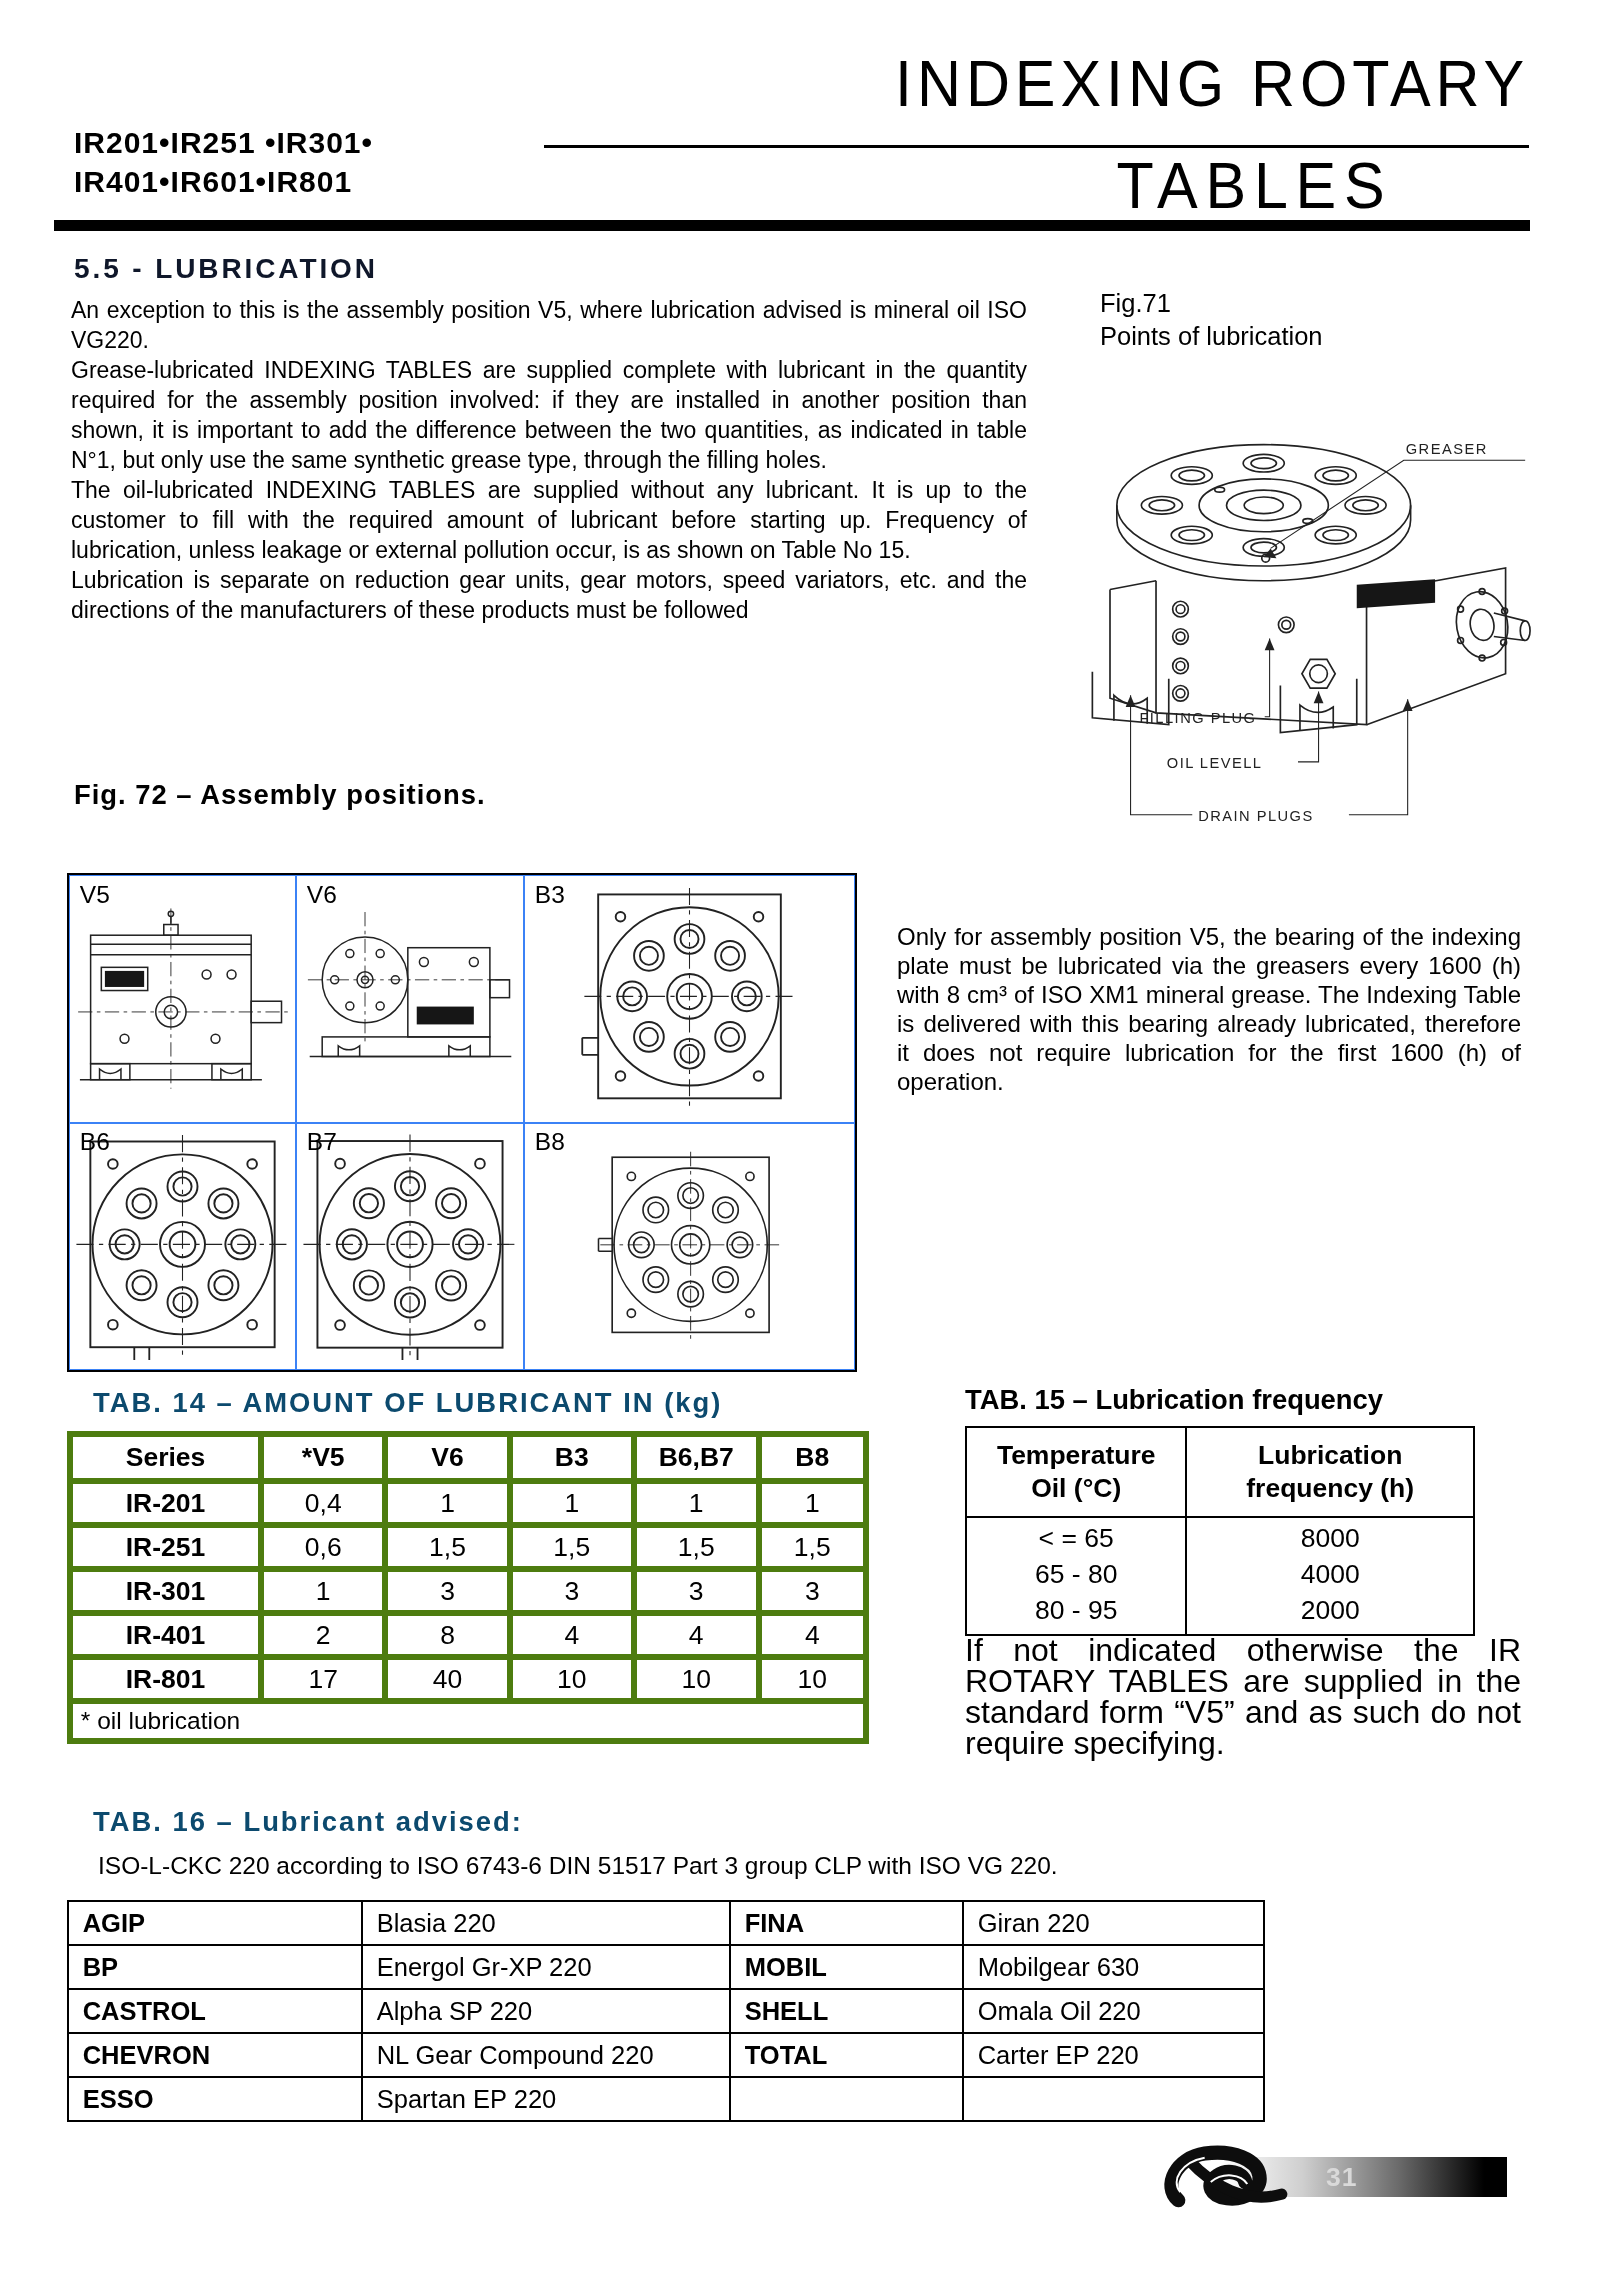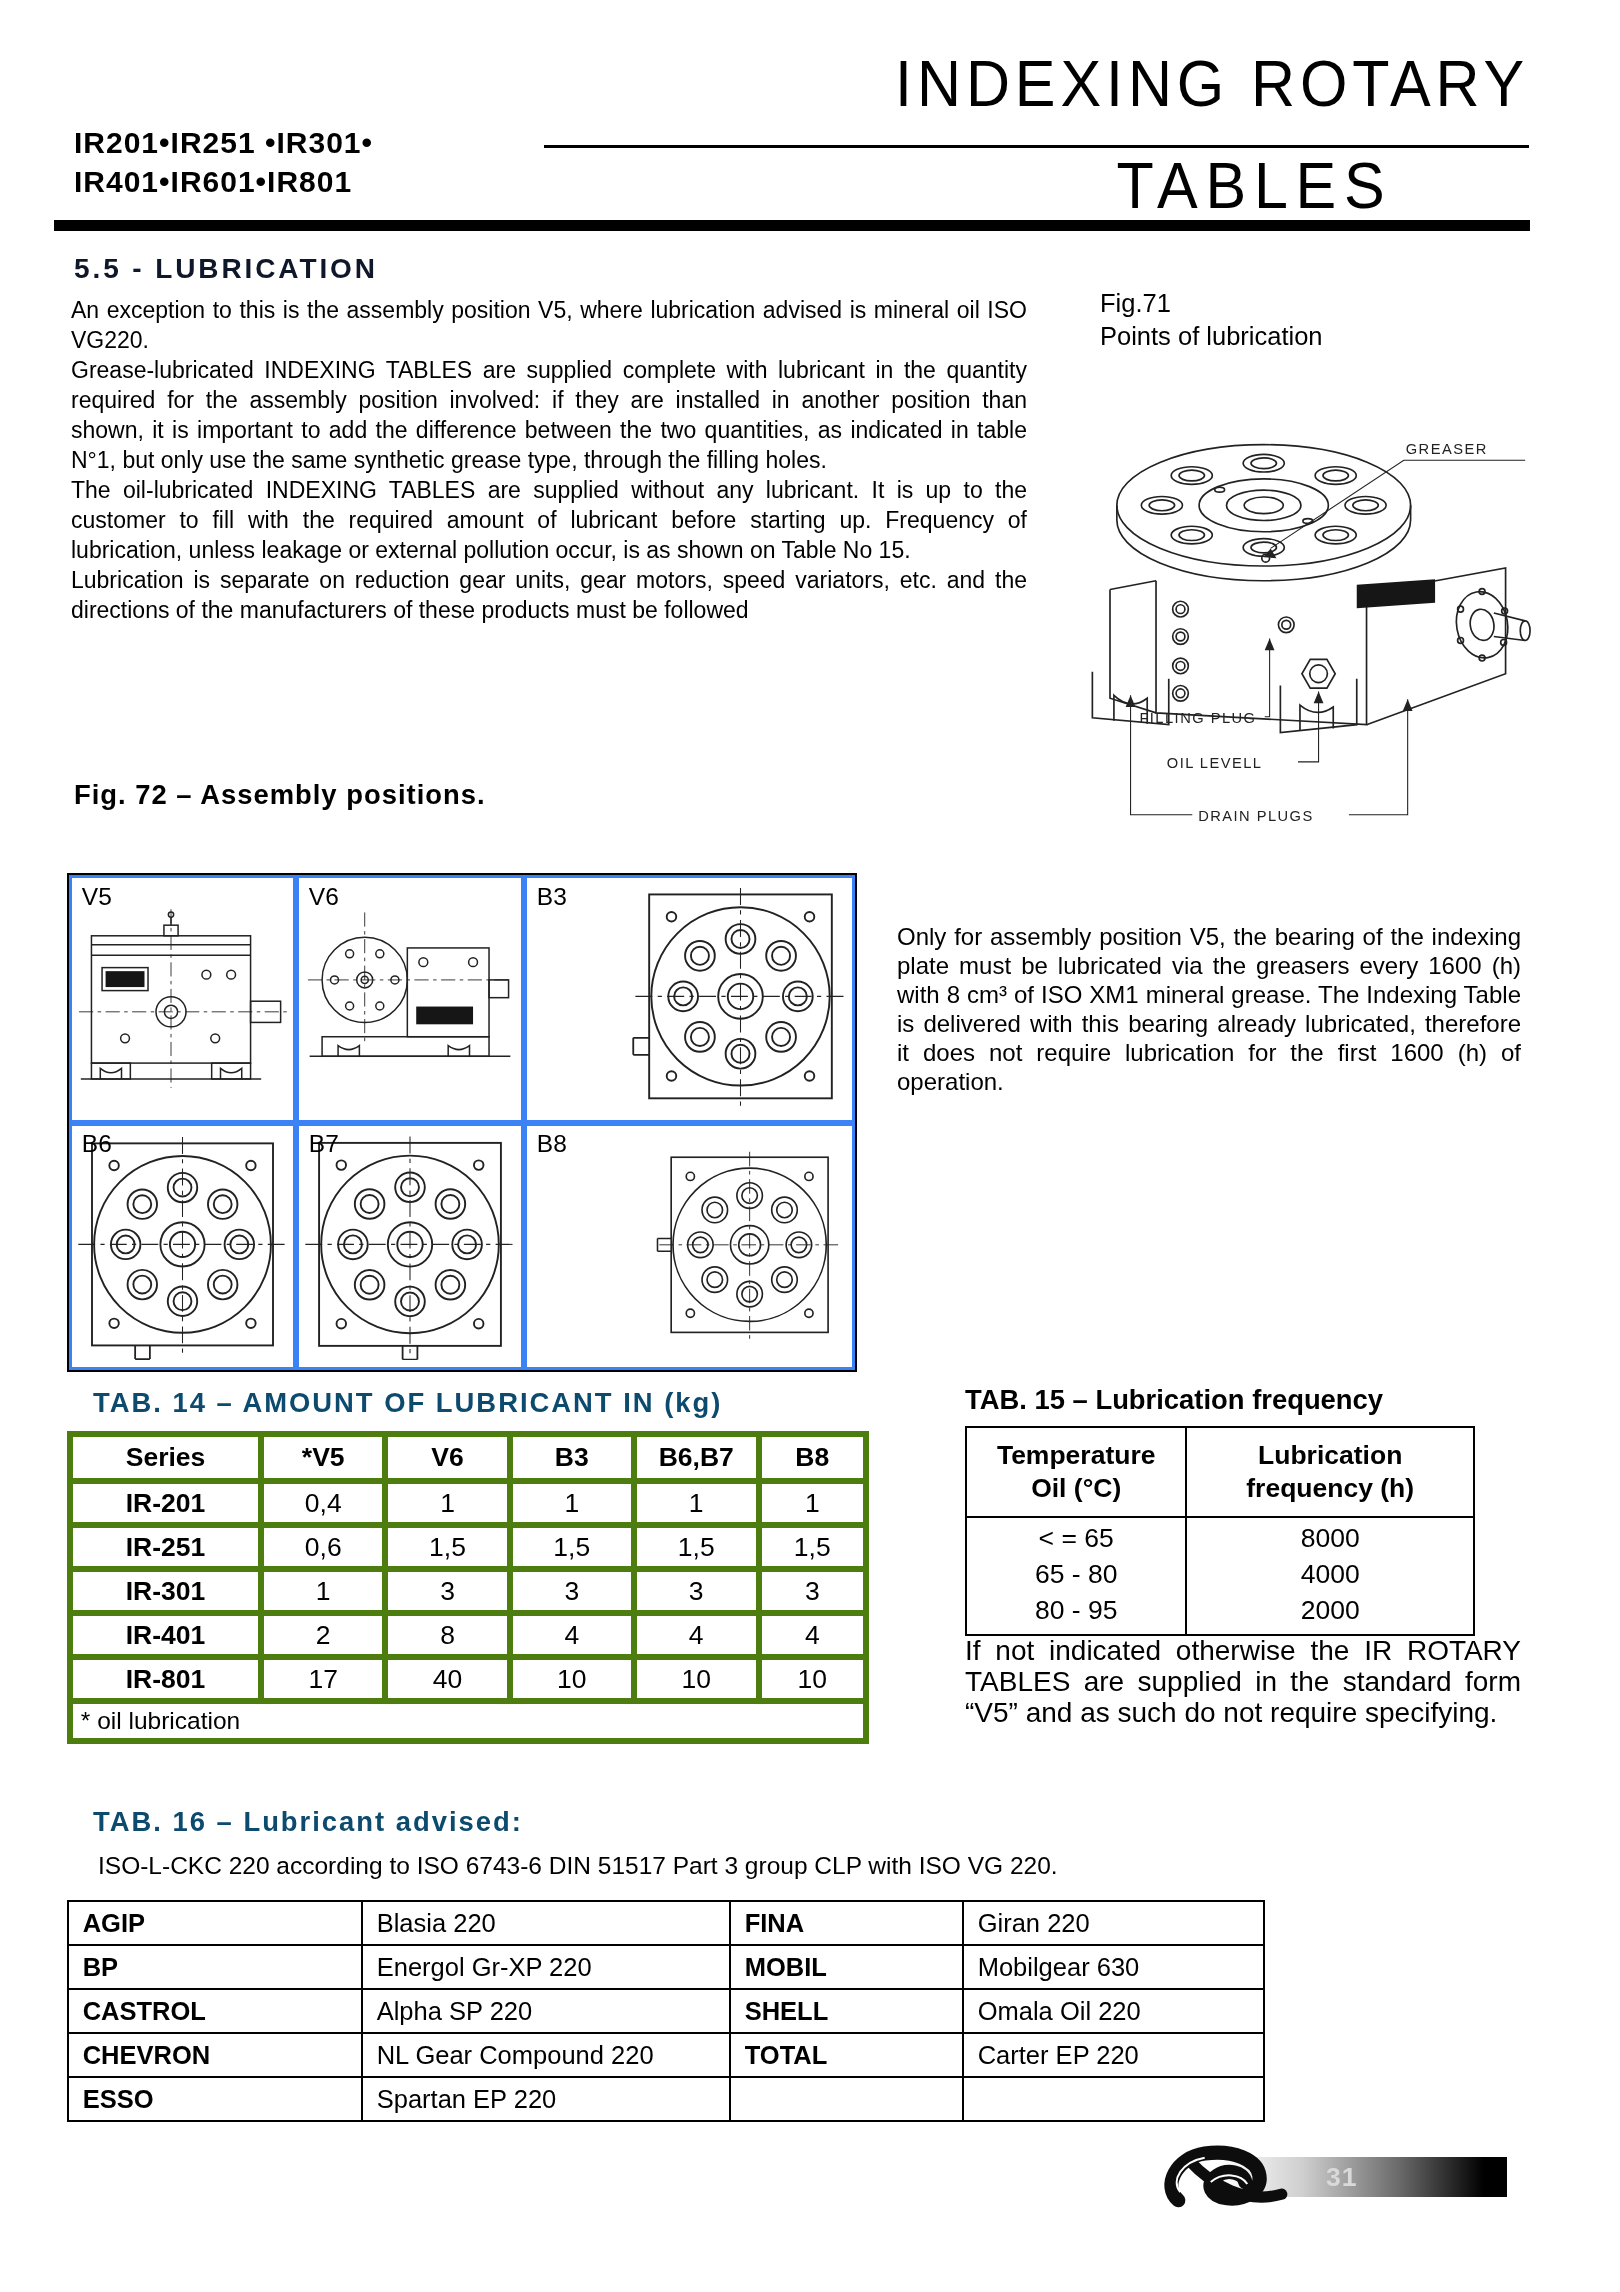--- a/index.html
+++ b/index.html
@@ -23,38 +23,38 @@
     line-height:30px;text-align:justify;}
   .bodytext p{margin:0;}
   
   .fig71-caption{position:absolute;left:1100px;top:287px;font-size:25.5px;line-height:33px;}
   .fig71-svg{position:absolute;left:1063px;top:380px;width:470px;height:470px;}
   .fig71-svg text{font-family:"Liberation Sans",sans-serif;font-size:15px;letter-spacing:1.5px;fill:#222;stroke:none;}
   
   .fig72-heading{position:absolute;left:74px;top:779px;font-size:27.4px;font-weight:bold;letter-spacing:1px;}
   .asm-grid{position:absolute;left:67px;top:873px;width:786px;height:495px;
     border:2.5px solid #000;display:grid;grid-template-columns:227px 228px 1fr;grid-template-rows:1fr 1fr;}
-  .asm-cell{position:relative;border:3px solid #3b82f6;display:flex;align-items:center;justify-content:flex-end;overflow:hidden;}
+  .asm-cell{position:relative;border:1px solid #3b82f6;display:flex;align-items:center;justify-content:center;overflow:hidden;}
   .cell-label{position:absolute;top:4.9px;left:9.8px;font-size:24.5px;}
   .asm-note{position:absolute;left:897px;top:922px;width:624px;font-size:24px;
     line-height:29px;text-align:justify;}
   
   .tab-heading-gray{position:absolute;font-size:27.4px;font-weight:bold;letter-spacing:2px;color:#0c4a6e;}
   .tab-heading-black{position:absolute;font-size:27.4px;font-weight:bold;color:#000;}
   table{border-collapse:collapse;position:absolute;}
   .tab14{left:67px;top:1431px;width:802px;font-size:26.5px;border:2.9px solid #000;}
   .tab14 th,.tab14 td{border:6px solid #4d7c0f;text-align:center;height:38px;padding:0;}
   .tab14 th{height:41px;font-size:26.5px;}
   .tab14 td.series{font-weight:bold;}
   .tab14 td.footnote{text-align:left;font-size:24.5px;height:34px;padding-left:7.8px;font-weight:normal;}
   .tab15{left:965px;top:1426px;width:510px;font-size:26.5px;border:2.9px solid #000;}
   .tab15 th{border:2.5px solid #000;font-size:26.5px;line-height:33px;height:84px;padding:2px 0;}
   .tab15 td{border:2px solid #000;text-align:center;vertical-align:top;padding:2px 0 5.9px 0;}
   .tab15 td div{line-height:36px;}
-  .tab15-note{position:absolute;left:965px;top:1635px;width:556px;font-size:28px;
+  .tab15-note{position:absolute;left:965px;top:1635px;width:556px;font-size:32px;
     line-height:31px;text-align:justify;}
   .iso-line{position:absolute;left:98px;top:1852px;font-size:24.5px;}
   .brands{left:67px;top:1900px;width:1196px;font-size:25.5px;border:2.9px solid #000;table-layout:fixed;}
   .brands td{border:2px solid #000;height:42px;padding:0 0 0 13.7px;overflow:hidden;white-space:nowrap;}
   .brands td.brand{font-weight:bold;}
   
   .foot-bar{position:absolute;left:1223px;top:2157px;width:284px;height:40px;
     background:linear-gradient(90deg,#fefefe 0%,#cfcfcf 28%,#6a6a6a 62%,#000 92%);}
   .foot-page{position:absolute;left:103px;top:4.9px;font-size:26.5px;font-weight:bold;
     color:#d9d9d9;letter-spacing:1px;}

